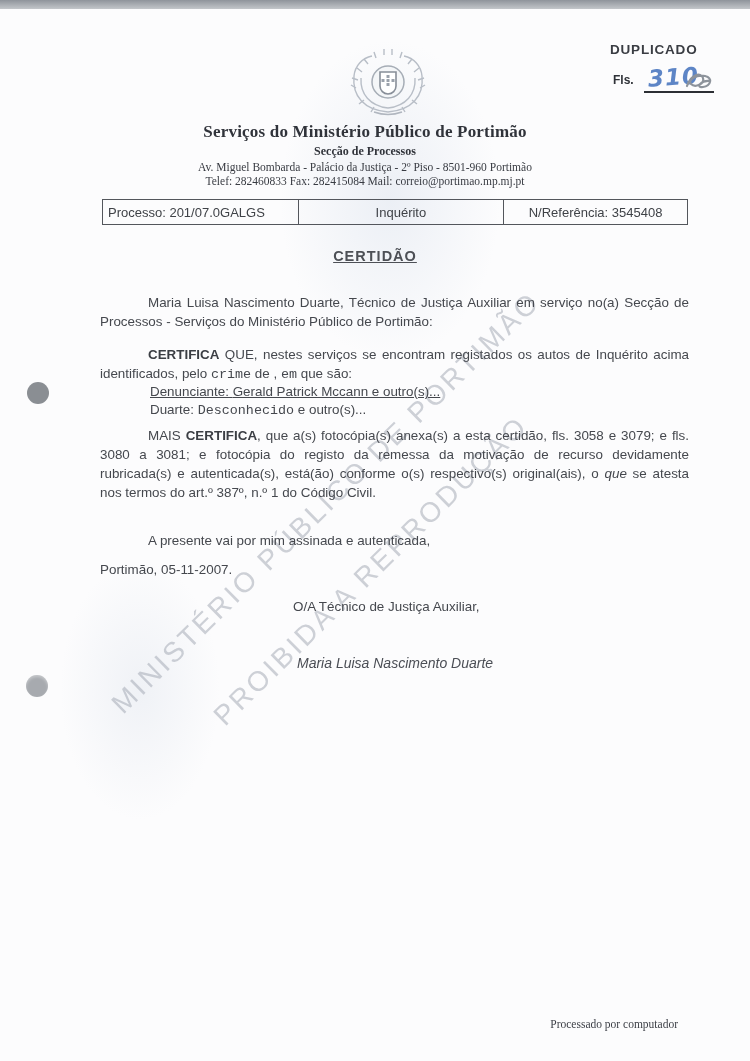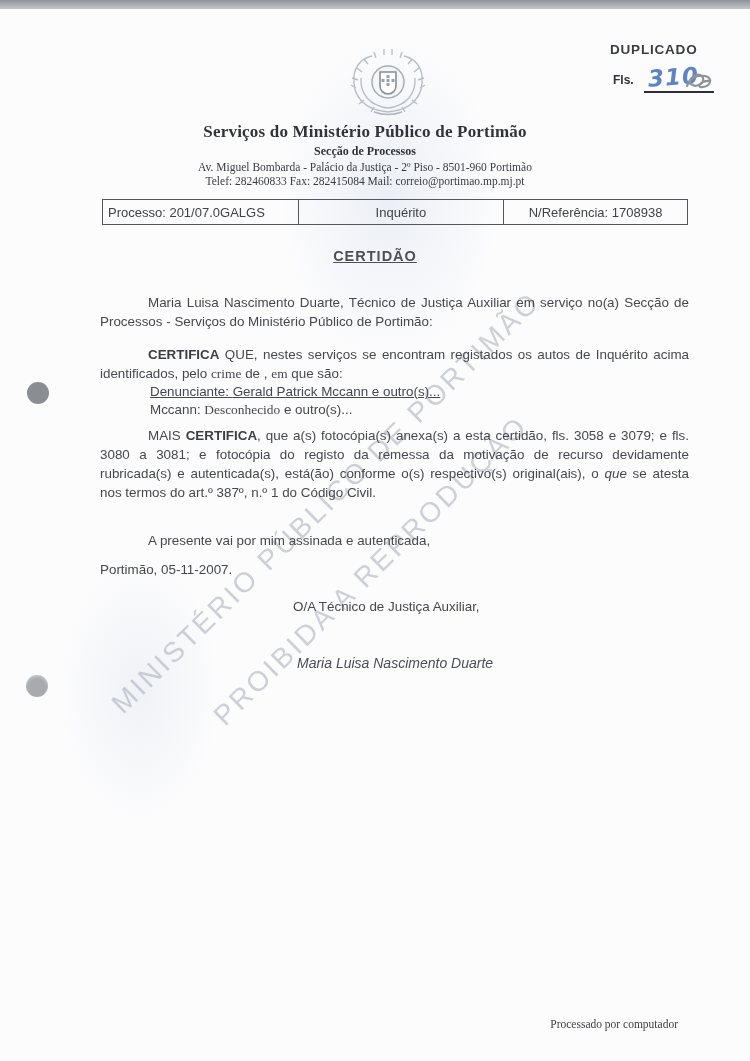--- a/index.html
+++ b/index.html
@@ -41,21 +41,21 @@
   .p2{top:345px;}
   .sub-line{position:absolute;width:100%;padding-left:50px;box-sizing:border-box;}
   .den{top:382px;text-decoration:underline;}
   .arg{top:400px;}
   .p3{top:426px;}
   .p4{top:531px;}
   .pdate{position:absolute;top:560px;left:0;}
   .srole{position:absolute;top:597px;left:193px;}
   .sname{position:absolute;top:654px;left:197px;font-style:italic;font-size:14px;color:#4b4e55;}
   .b{font-weight:bold;color:#3b3e44;}
-  .sf{font-family:Liberation Serif, serif;margin-top:42px;}
+  .sf{font-family:Liberation Mono, monospace;margin-top:42px;}
   .it{font-style:italic;}
   .wm{position:absolute;font-size:28px;letter-spacing:3px;color:rgba(158,163,175,.5);
     white-space:nowrap;transform-origin:left bottom;font-family:"Liberation Sans",sans-serif;}
   .wm1{left:128px;top:688px;transform:rotate(-44.5deg);}
   .wm2{left:230px;top:700px;transform:rotate(-44.5deg);}
   .punch{position:absolute;border-radius:50%;width:22px;height:22px;}
   .punch-top{left:27px;top:382px;background:#8a8e93;}
   .punch-bottom{left:26px;top:675px;background:#a7aaaf;box-shadow:inset 0 2px 3px rgba(255,255,255,.35);}
   .footer-note{position:absolute;right:72px;top:1018px;font-family:"Liberation Serif",serif;
     font-size:11.5px;color:#3c3f46;}
@@ -109,36 +109,36 @@
   <div class="letterhead">
     <div class="org">Serviços do Ministério Público de Portimão</div>
     <div class="dept">Secção de Processos</div>
     <div class="addr">Av. Miguel Bombarda - Palácio da Justiça - 2º Piso - 8501-960 Portimão</div>
     <div class="contact">Telef: 282460833   Fax: 282415084 Mail: correio@portimao.mp.mj.pt</div>
   </div>
 
   <div class="case-table">
     <div class="case-cell cell-processo">Processo: 201/07.0GALGS</div>
     <div class="case-cell cell-tipo">Inquérito</div>
-    <div class="case-cell cell-ref">N/Referência: 1708938</div>
+    <div class="case-cell cell-ref">N/Referência: 3545408</div>
   </div>
 
   <div class="doc-title">
     <span>CERTIDÃO</span>
   </div>
 
   <div class="bodytext">
 
     <div class="para p1">Maria Luisa Nascimento Duarte, Técnico de Justiça Auxiliar em serviço no(a) Secção de Processos - Serviços do Ministério Público de Portimão:</div>
 
     <div class="para p2"><span class="b">CERTIFICA</span><span> QUE, nestes serviços se encontram registados os autos de Inquérito acima identificados, pelo </span><span class="sf">crime</span><span> de , </span><span class="sf">em</span><span> que são:</span></div>
 
     <div class="sub-line den"><span>Denunciante: </span><span>Gerald Patrick Mccann e outro(s)...</span></div>
 
-    <div class="sub-line arg"><span>Mccann: </span><span class="sf">Desconhecido</span><span> e outro(s)...</span></div>
+    <div class="sub-line arg"><span>Duarte: </span><span class="sf">Desconhecido</span><span> e outro(s)...</span></div>
 
     <div class="para p3"><span>MAIS </span><span class="b">CERTIFICA</span><span>, que a(s) fotocópia(s) anexa(s) a esta certidão, fls. 3058 e 3079; e fls. 3080 a 3081; e fotocópia do registo da remessa da motivação de recurso devidamente rubricada(s) e autenticada(s), está(ão) conforme o(s) respectivo(s) original(ais), o </span><span class="it">que</span><span> se atesta nos termos do art.º 387º, n.º 1 do Código Civil.</span></div>
 
     <div class="para p4">A presente vai por mim assinada e autenticada,</div>
 
     <div class="pdate">Portimão, 05-11-2007.</div>
 
     <div class="srole">O/A Técnico de Justiça Auxiliar,</div>
 
     <div class="sname">Maria Luisa Nascimento Duarte</div>

